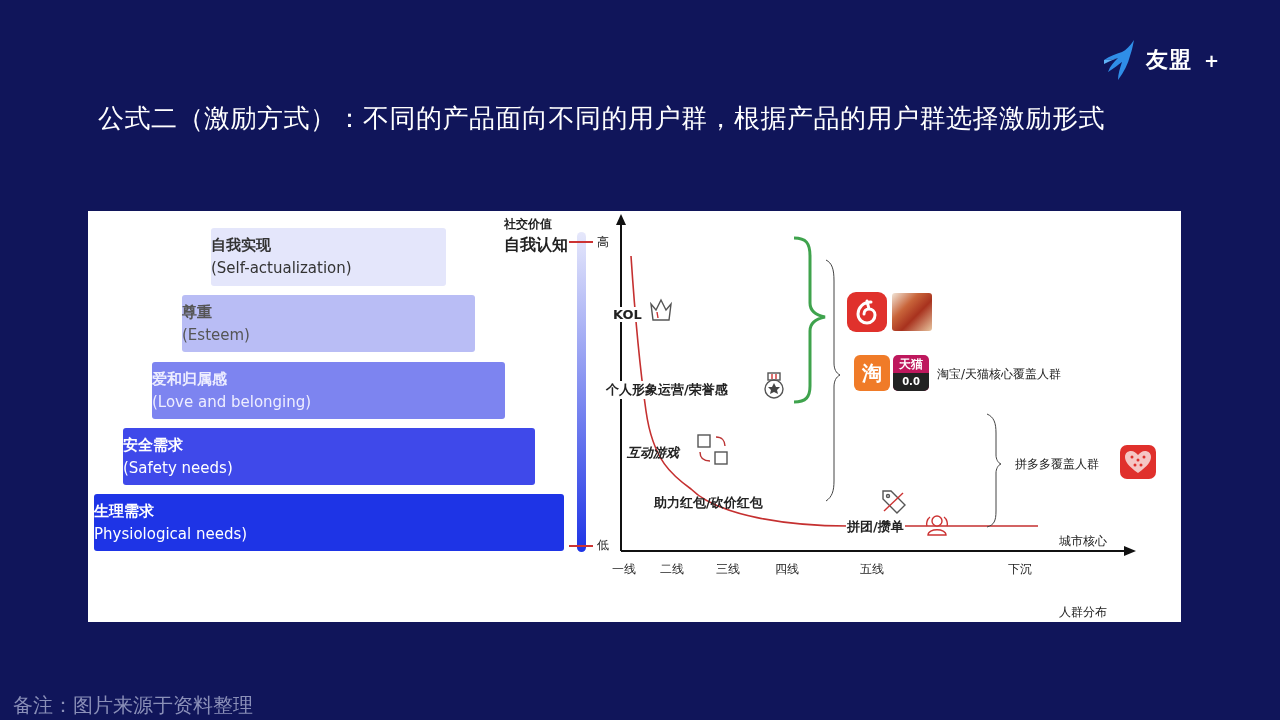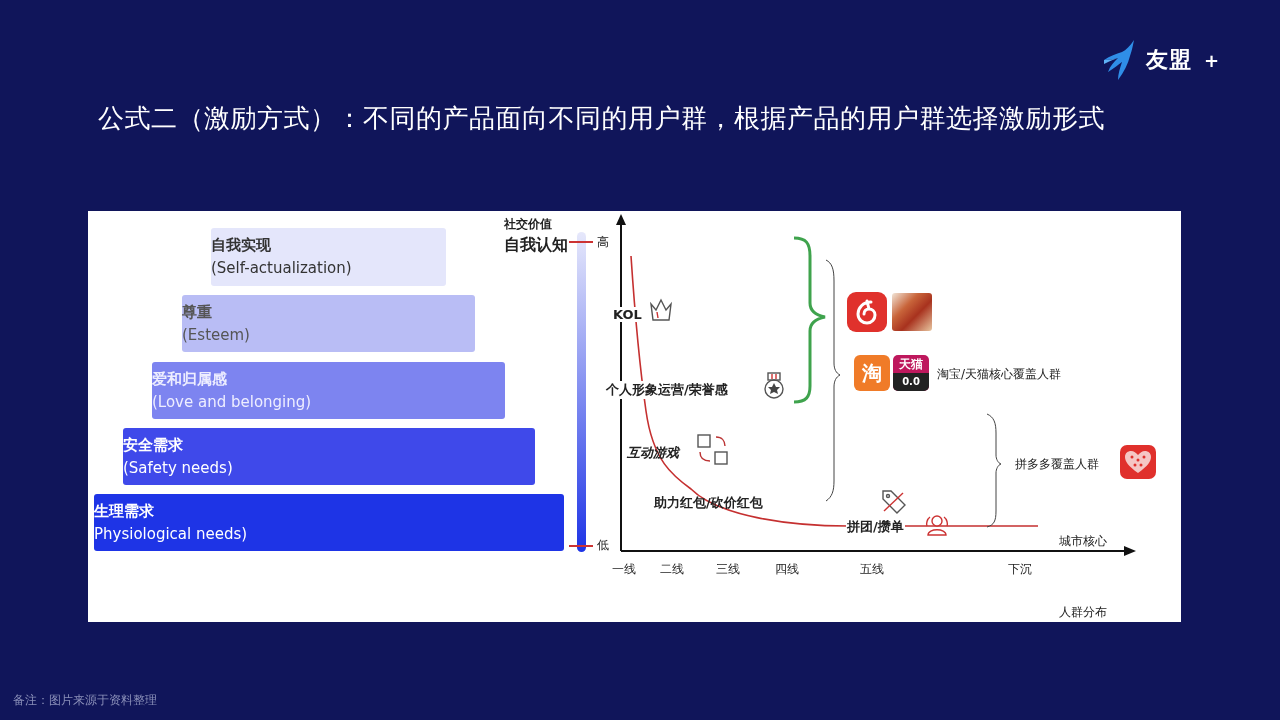--- a/index.html
+++ b/index.html
@@ -20,21 +20,21 @@
   .figure { position:absolute; left:88px; top:211px; width:1093px; height:411px; background:#fff; overflow:hidden; }
 
   .pyr { position:absolute; border-radius:3px; text-align:center; display:flex; flex-direction:column; justify-content:center; align-items:flex-start; line-height:23px; }
   .pyr .zh { font-size:15px; font-weight:bold; }
   .pyr .en { font-size:15px; }
 
   .txt { position:absolute; white-space:nowrap; color:#222; }
   .lbl-b { font-size:13px; font-weight:bold; color:#222; }
   .lbl { font-size:12px; color:#222; }
 
-  .footnote { position:absolute; left:13px; top:692px; font-size:12px; color:#8a8fb8; }
+  .footnote { position:absolute; left:13px; top:692px; font-size:20px; color:#8a8fb8; }
 
   .caption { position:absolute; left:310px; top:373px; font-size:21px; font-weight:bold; color:#222; letter-spacing:0.5px; }
 
   .app-icon { position:absolute; border-radius:6px; }
 </style>
 </head>
 <body>
 
 <div class="logo">
   <svg viewBox="0 0 40 44">

